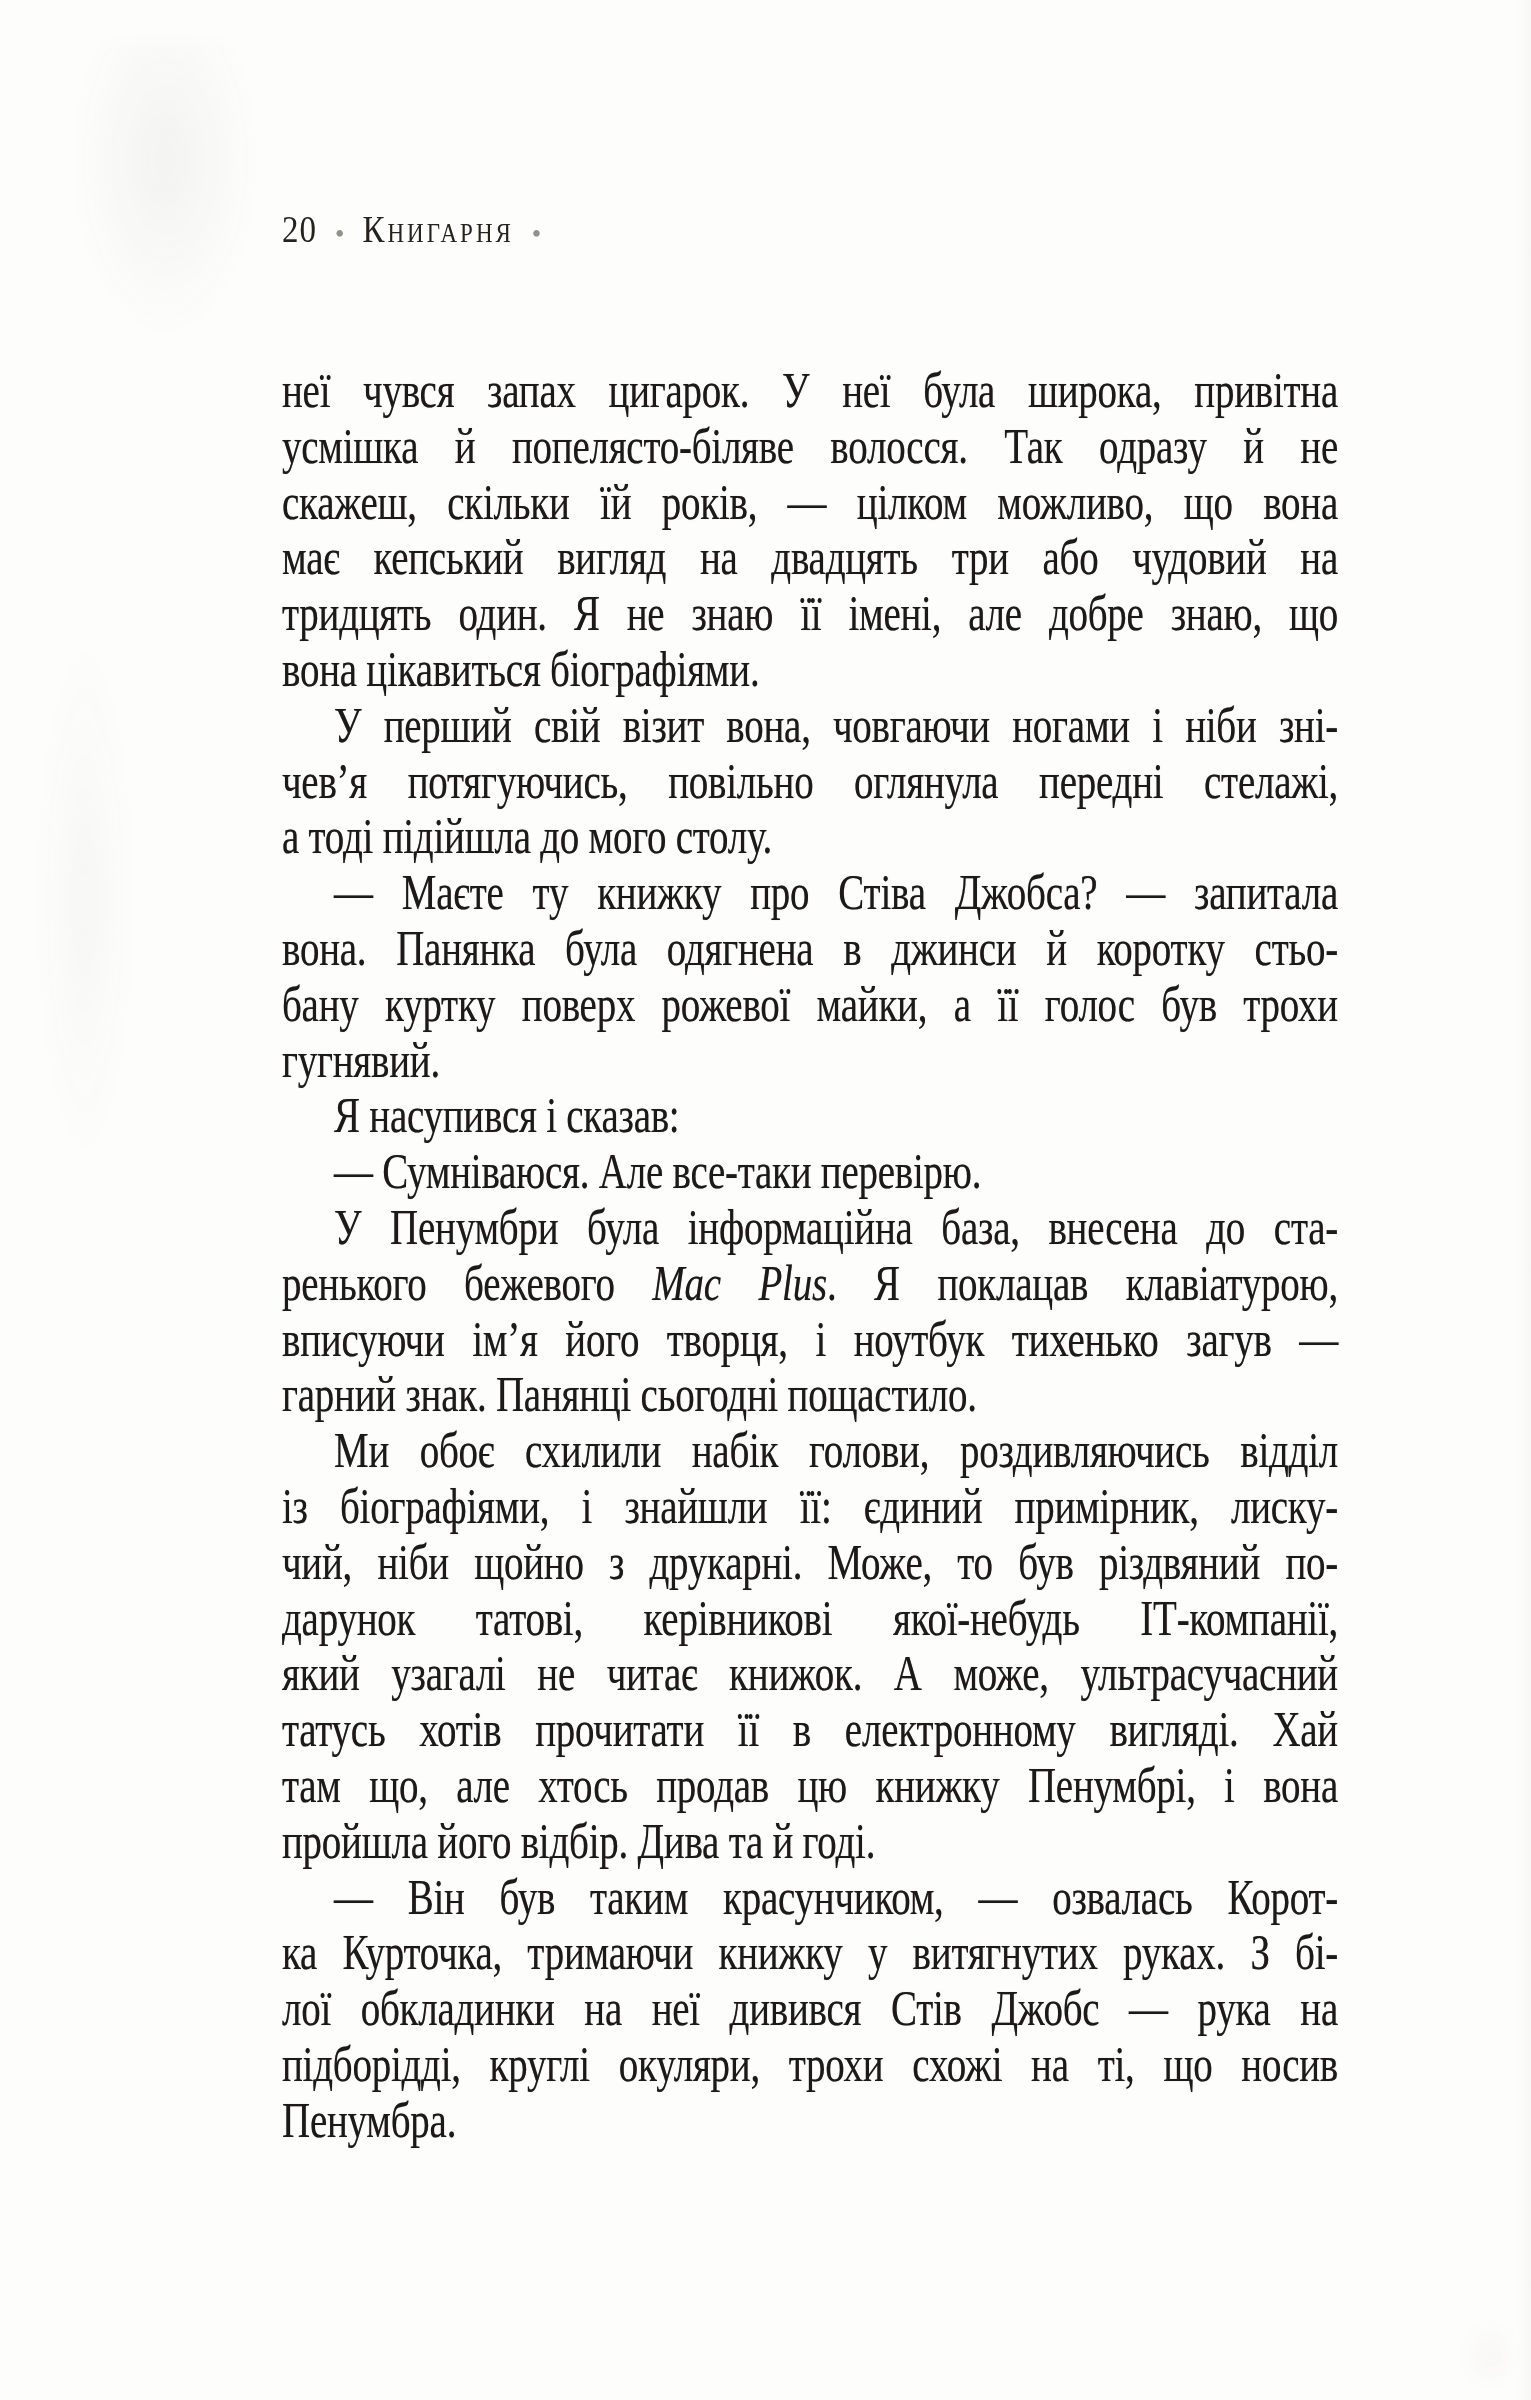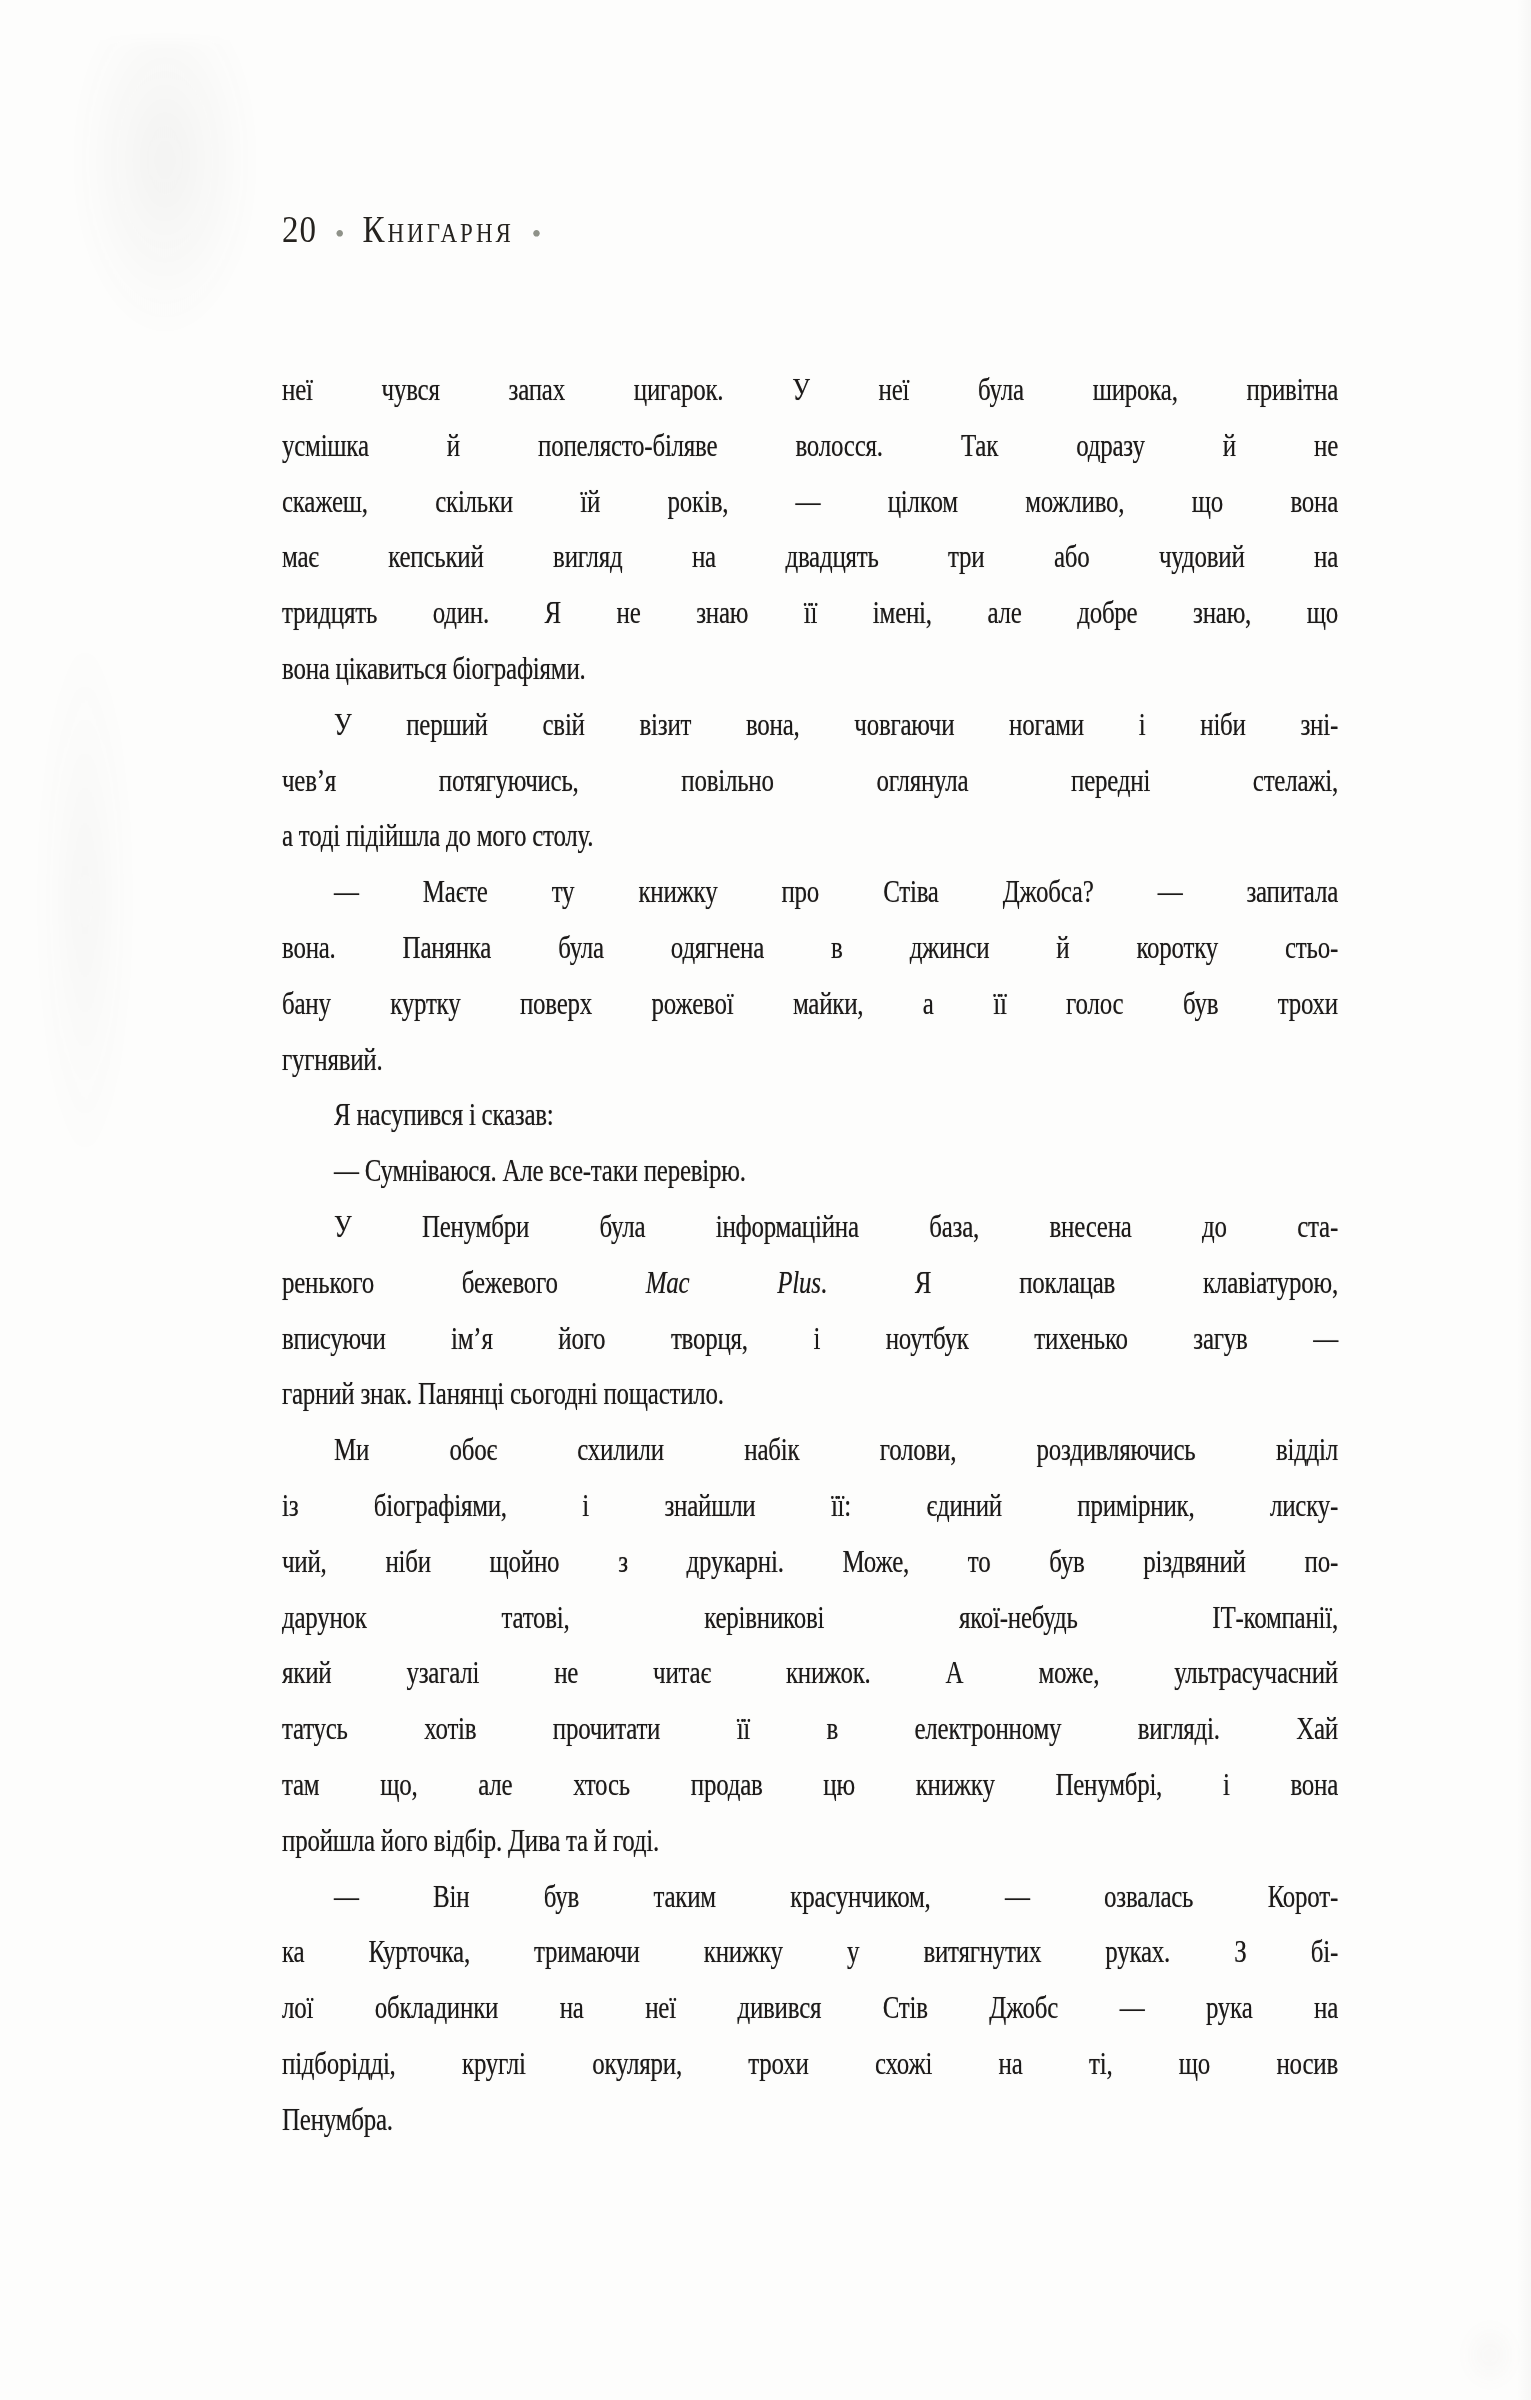--- a/index.html
+++ b/index.html
@@ -52,21 +52,21 @@
   .dot {
     align-self: center;
     font-size: 27px; line-height: 1;
     color: var(--dot-color, #8f9289);
     transform: translateY(2px);
   }
 
   .text-block {
     position: absolute; left: 282px; top: 362px; width: 1056px;
     color: var(--text-color, #1c1a19);
-    font-size: 25px;
+    font-size: 39px;
     letter-spacing: -0.25px;
     text-shadow: 0 0 0.6px rgba(25,23,22,0.55);
   }
   .line {
     height: 55.8px; line-height: 55.8px;
     text-align: justify;
     text-align-last: justify;
     transform: scaleY(1.3);
     transform-origin: 50% 50%;
   }

